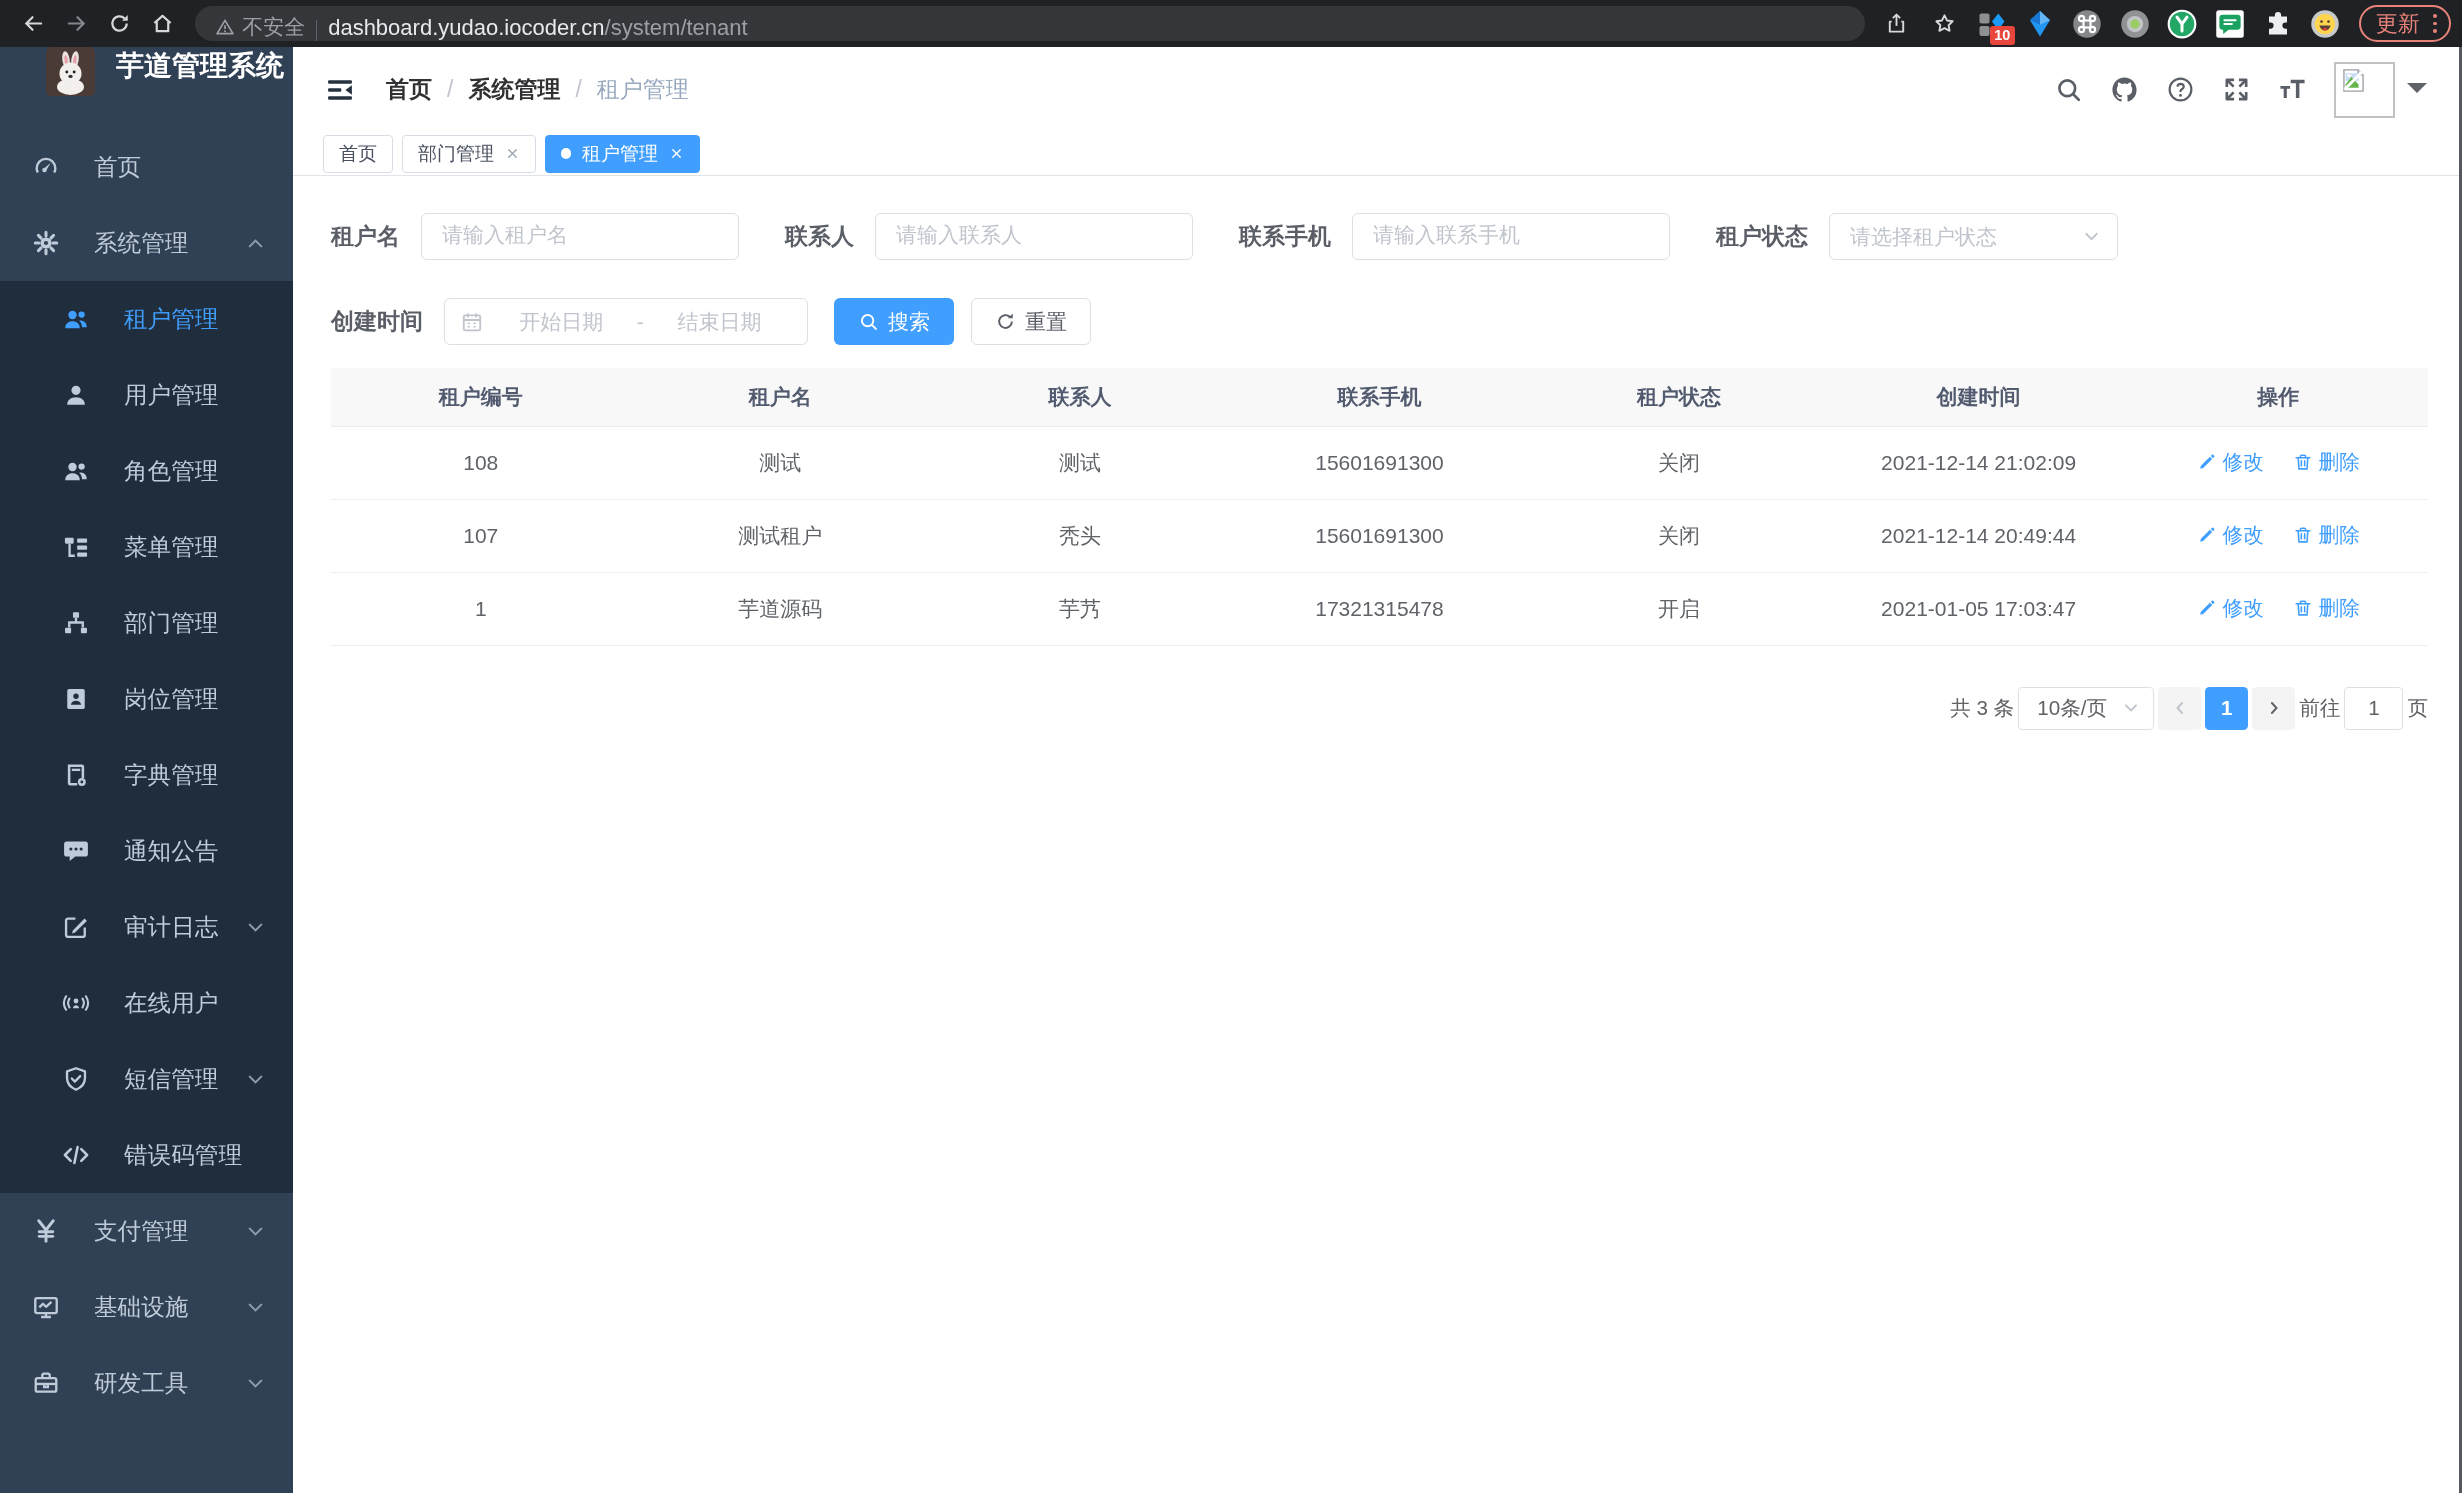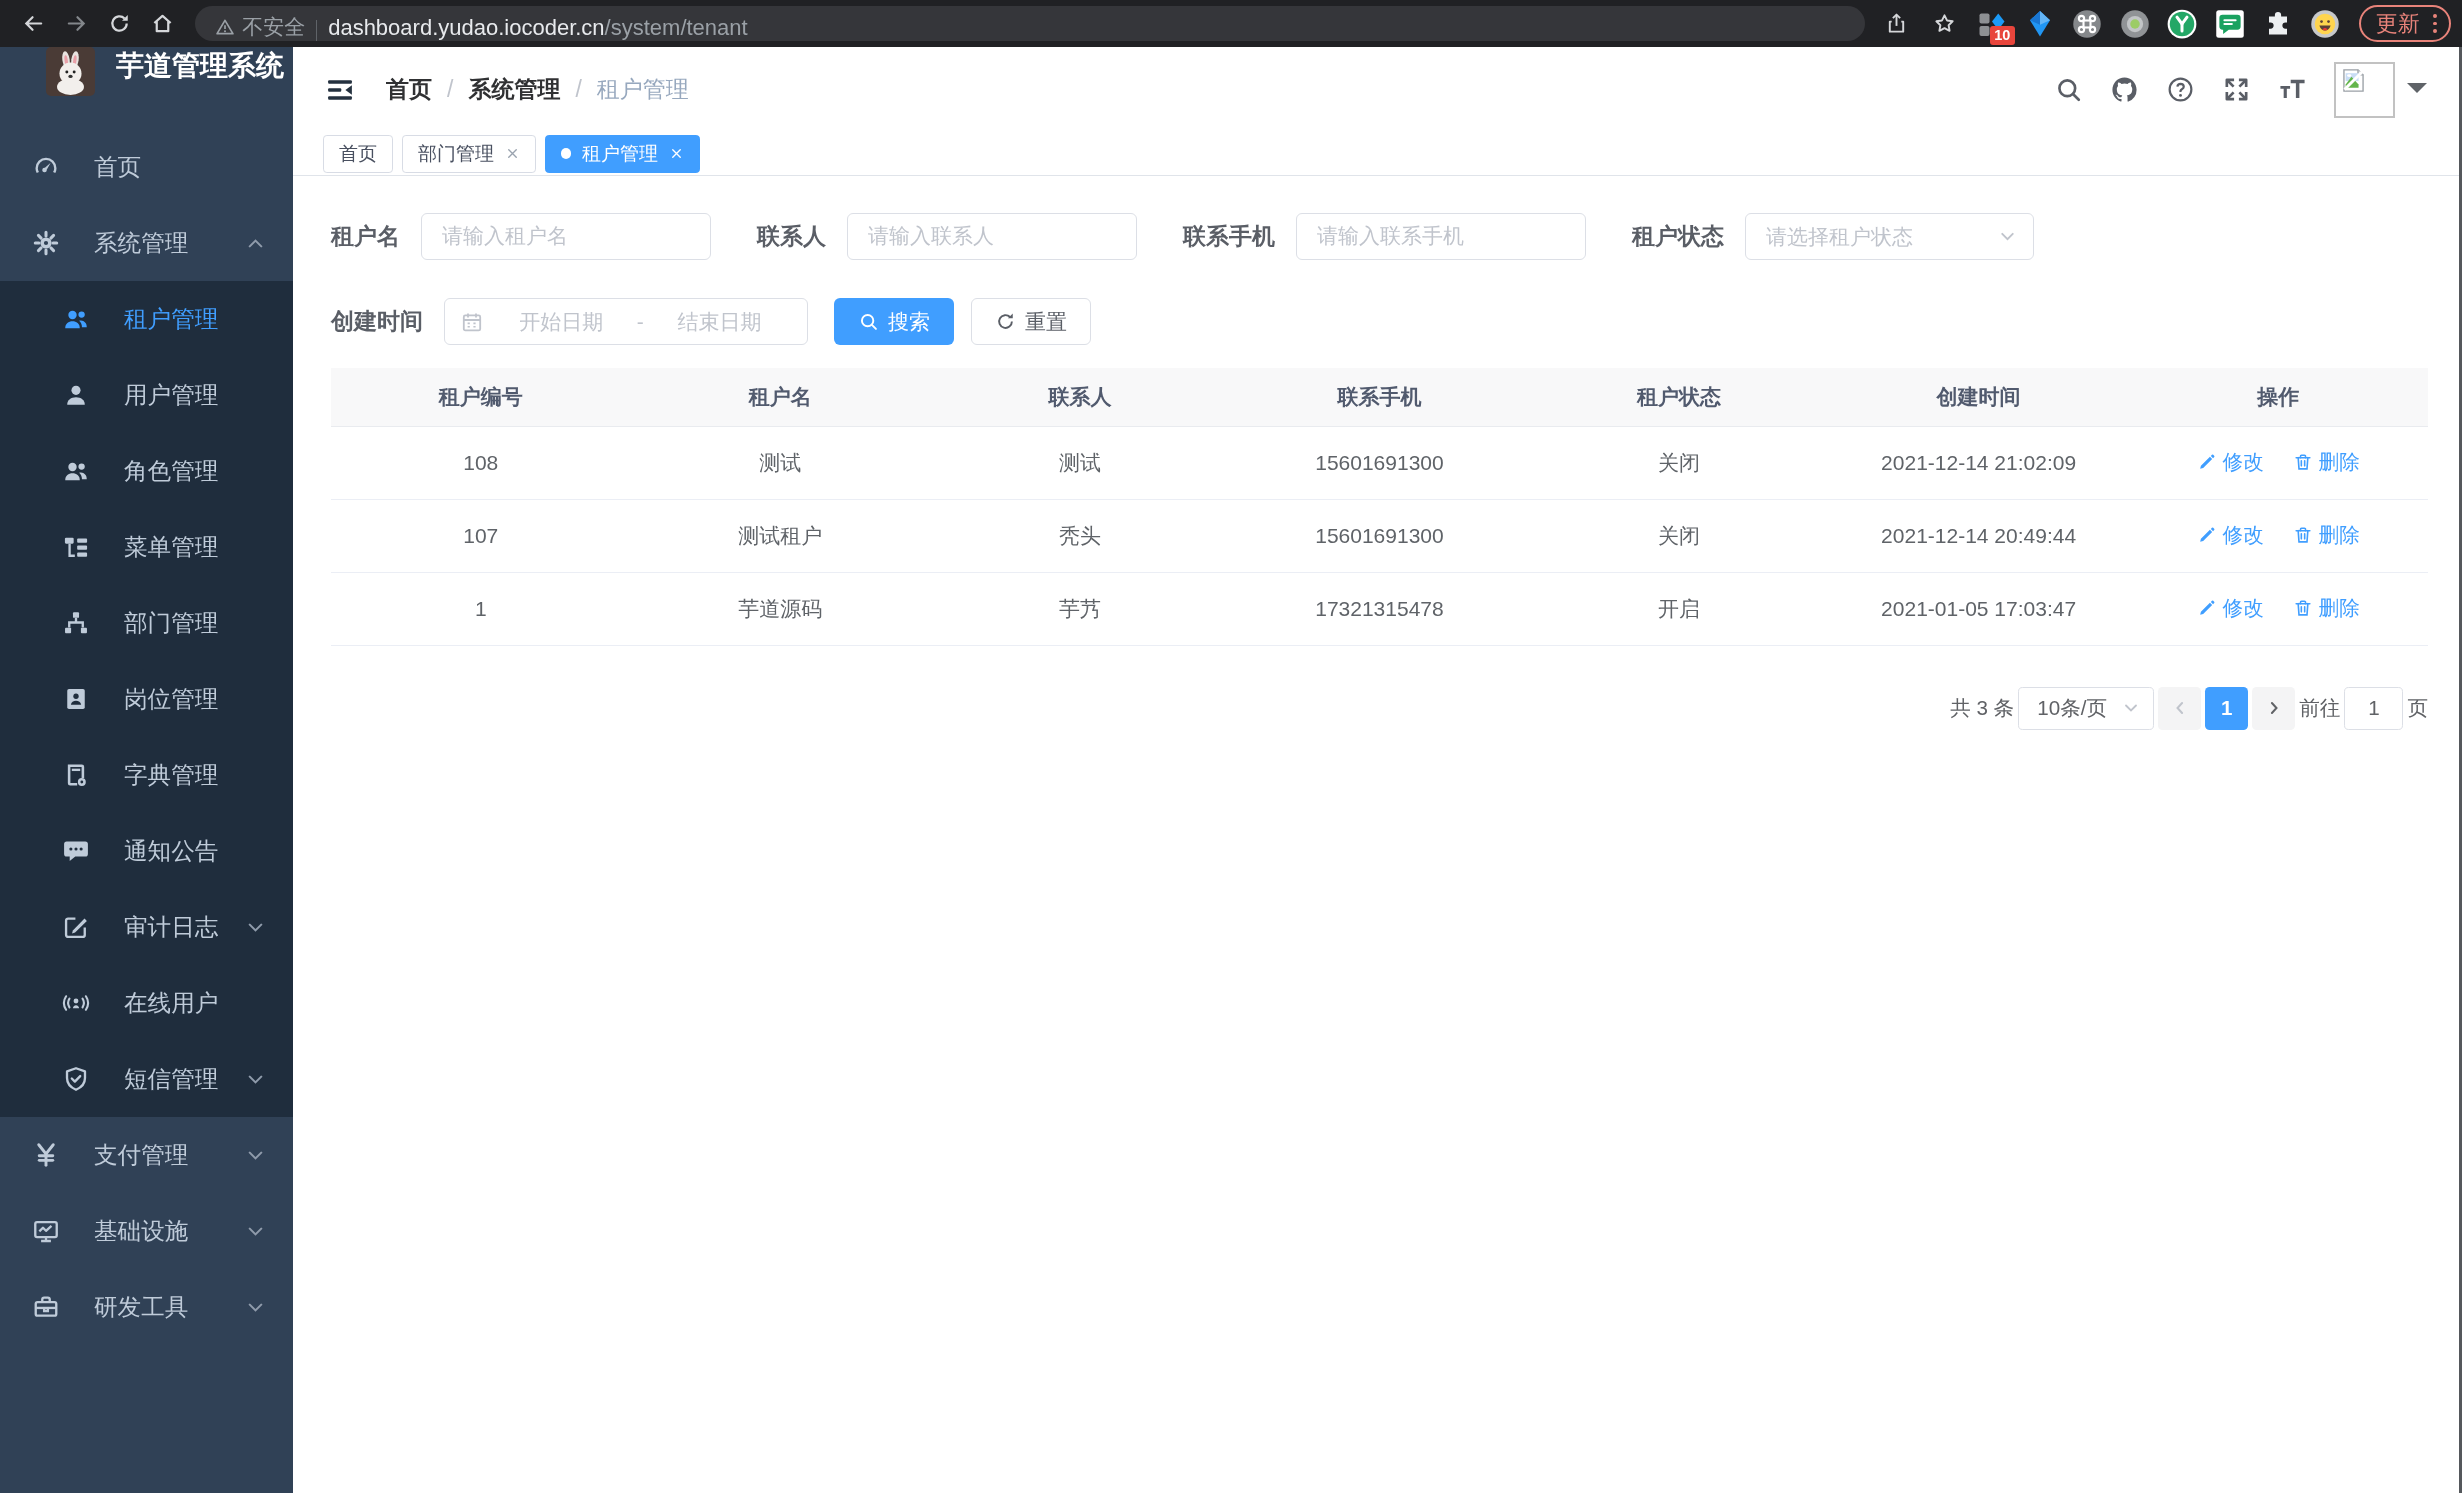--- a/index.html
+++ b/index.html
@@ -69,23 +69,23 @@
     color:#495060; cursor:pointer; }
   .tab .dot { width:10.7px; height:10.7px; border-radius:50%; background:#fff; }
   .tab .tab-x { width:15px; height:15px; color:#9aa3af; }
   .tab.active { background:#409eff; border-color:#409eff; color:#fff; }
   .tab.active .tab-x { color:#fff; }
 
   .content { padding:37px 34px 0 38px; }
   .filter-row { display:flex; align-items:center; }
   .filter-item { display:flex; align-items:center; margin-right:46px; }
   .filter-label { font-size:23px; color:#5a5e66; font-weight:600; margin-right:21px; white-space:nowrap; }
-  .el-input { width:290px; height:47px; border:1.5px solid #dcdfe6; border-radius:6px;
+  .el-input { width:318px; height:47px; border:1.5px solid #dcdfe6; border-radius:6px;
     font-size:21px; padding:0 20px; color:#606266; outline:none;
-    font-family:Liberation Serif, serif; }
+    font-family:Liberation Mono, monospace; }
   .el-input::placeholder { color:#c0c4cc; }
   .el-select { width:289px; height:47px; border:1.5px solid #dcdfe6; border-radius:6px;
     display:flex; align-items:center; justify-content:space-between;
     padding:0 15px 0 20px; cursor:pointer; background:#fff; }
   .el-select .ph { font-size:21px; color:#c0c4cc; }
   .el-select .sarrow { width:21px; height:21px; color:#c0c4cc; }
   .row2 { margin-top:38px; }
   .daterange { width:364px; height:47px; border:1.5px solid #dcdfe6; border-radius:6px;
     display:flex; align-items:center; padding:0 15px; cursor:pointer; background:#fff; }
   .daterange .cal { width:24px; height:24px; color:#c0c4cc; flex:none; margin-right:4.6px; }
@@ -595,20 +595,26 @@
     <span>在线用户</span>
   </div>
   <div class="menu-item sub">
     <svg class="mi" viewBox="0 0 37 37" width="28" height="28">
         <use href="#i-shield"></use>
       </svg>
     <span>短信管理</span>
     <svg class="marrow" viewBox="0 0 30 30" width="23" height="23">
         <use href="#i-chev-down"></use>
       </svg>
+  </div>
+  <div class="menu-item sub">
+    <svg class="mi" viewBox="0 0 37 37" width="28" height="28">
+        <use href="#i-code"></use>
+      </svg>
+    <span>错误码管理</span>
   </div>
   <div class="menu-item">
     <svg class="mi" viewBox="0 0 37 37" width="28" height="28">
         <use href="#i-yen"></use>
       </svg>
     <span>支付管理</span>
     <svg class="marrow" viewBox="0 0 30 30" width="23" height="23">
         <use href="#i-chev-down"></use>
       </svg>
   </div>

